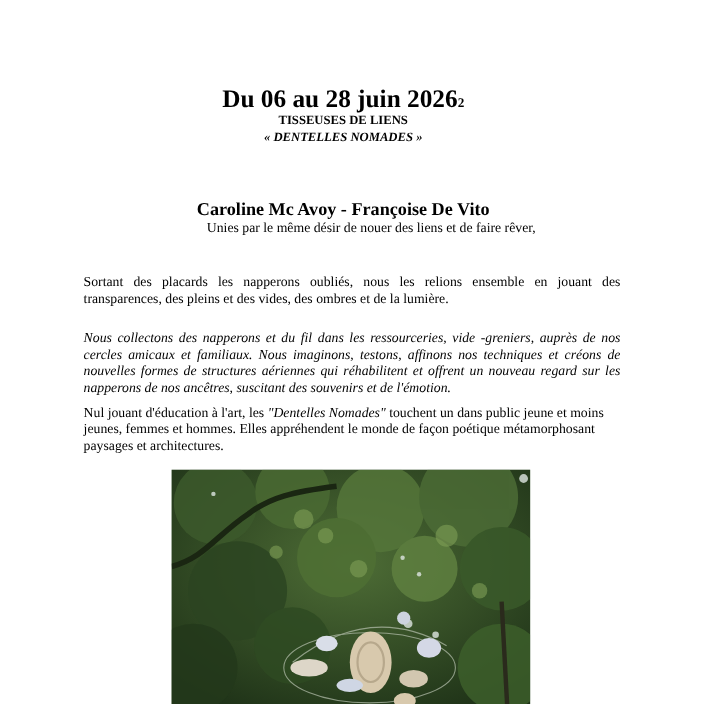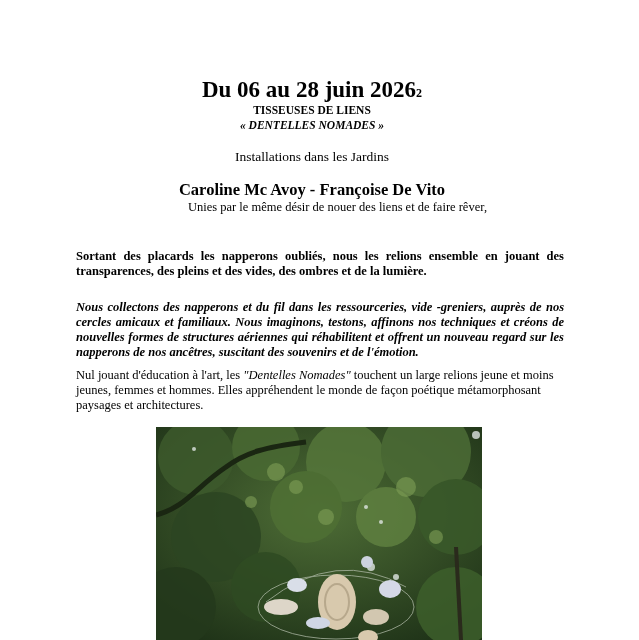--- a/index.html
+++ b/index.html
@@ -15,21 +15,21 @@
     .collection { top:118px; font-size:11.5px; font-weight:bold; font-style:italic; line-height:14px; }
     .installations { top:149px; font-size:13.5px; line-height:16px; }
     .artists { top:180px; font-size:16.5px; font-weight:bold; line-height:20px; }
     .tagline { top:200px; font-size:12.5px; line-height:15px; }
     .tagline span { display:block; }
     .tagline .l1 { padding-left:10px;margin-left:41px; }
     .body-text {
       position:absolute; left:76px; width:488px;
       font-size:12.5px; line-height:15px;
     }
-    .justify { text-align:justify; text-align-last:left;font-weight:bold; }
+    .justify { text-align:justify; text-align-last:left; }
     .p1 { top:249px; }
     .p2 { top:279px; }
     .p3 { top:300px; font-style:italic; }
     .p4 { top:368px; }
     .p4 em { font-style:italic; }
     .photo {
       position:absolute; left:156px; top:427px; width:326px; height:213px;
       overflow:hidden; background:#2f4a25;
     }
     .photo svg { display:block; }
@@ -39,34 +39,33 @@
 
 <div class="page">
 
   <div class="center date-title">
     <span>Du 06 au 28 juin 2026</span><span class="sub">2</span>
   </div>
 
   <div class="center collection">« DENTELLES NOMADES »</div>
   <div class="center org">TISSEUSES DE LIENS</div>
 
-  <div class="center installations">Installations dans les Jardins</div>
 
   <div class="center artists">Caroline Mc Avoy - Françoise De Vito</div>
 
   <div class="center tagline">
     <span class="l1">Unies par le même désir de nouer des liens et de faire rêver,</span>
   </div>
 
   <div class="body-text justify p1">Sortant des placards les napperons oubliés, nous les relions ensemble en jouant des transparences, des pleins et des vides, des ombres et de la lumière.</div>
 
 
   <div class="body-text justify p3">Nous collectons des napperons et du fil dans les ressourceries, vide -greniers, auprès de nos cercles amicaux et familiaux. Nous imaginons, testons, affinons nos techniques et créons de nouvelles formes de structures aériennes qui réhabilitent et offrent un nouveau regard sur les napperons de nos ancêtres, suscitant des souvenirs et de l'émotion.</div>
 
-  <div class="body-text p4"><span>Nul jouant d'éducation à l'art, les </span><em>"Dentelles Nomades"</em><span> touchent un large relions jeune et moins jeunes, femmes et hommes. Elles appréhendent le monde de façon poétique métamorphosant paysages et architectures.</span></div>
+  <div class="body-text p4"><span>Nul jouant d'éducation à l'art, les </span><em>"Dentelles Nomades"</em><span> touchent un dans public jeune et moins jeunes, femmes et hommes. Elles appréhendent le monde de façon poétique métamorphosant paysages et architectures.</span></div>
 
   <div class="photo">
     <svg width="326" height="213" viewBox="0 0 326 213" xmlns="http://www.w3.org/2000/svg">
       <defs>
         <radialGradient id="g1" cx="50%" cy="40%" r="70%">
           <stop offset="0%" stop-color="#4e6d36"></stop>
           <stop offset="100%" stop-color="#1f3318"></stop>
         </radialGradient>
       </defs>
       <rect width="326" height="213" fill="url(#g1)"></rect>

